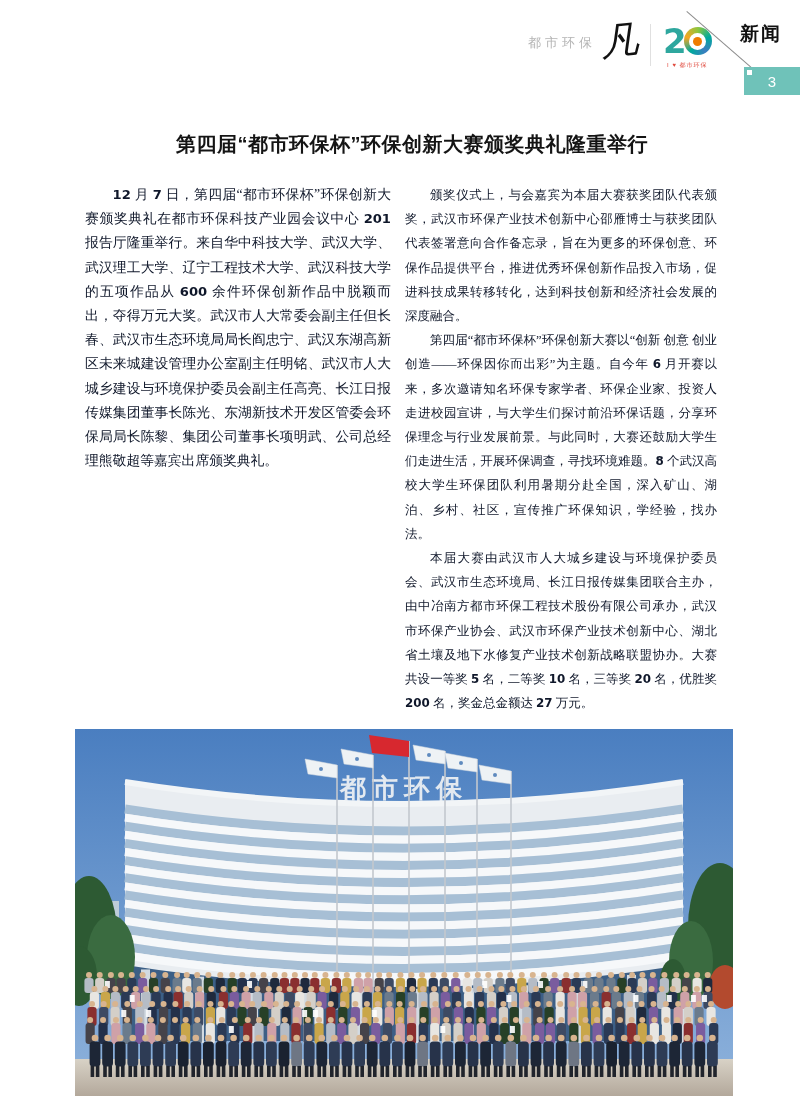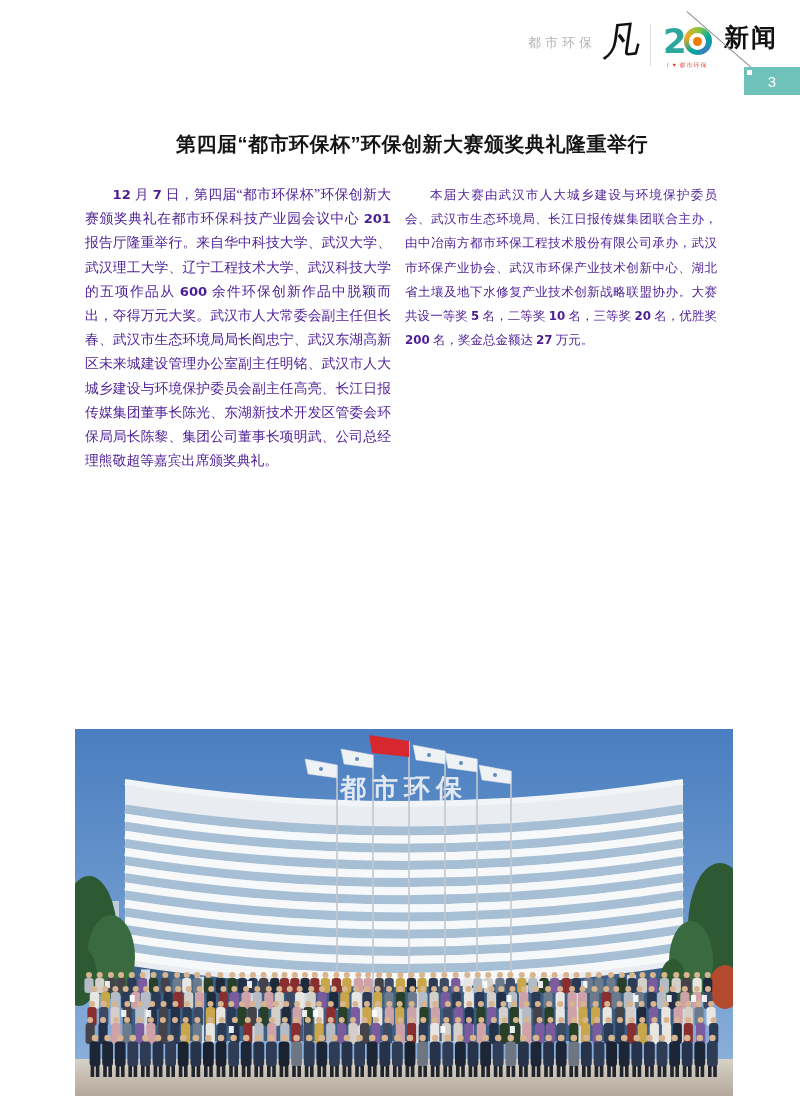--- a/index.html
+++ b/index.html
@@ -17,37 +17,37 @@
   .logo20{display:flex;flex-direction:column;align-items:center;margin-top:2px;}
   .logo20-mark{display:flex;align-items:center;}
   .logo20-2{color:#2ea79e;font-size:34px;font-weight:bold;line-height:1;
             font-family:"DejaVu Sans","Liberation Sans",sans-serif;margin-right:-3px;}
   .ring{width:28px;height:28px;border-radius:50%;display:flex;align-items:center;justify-content:center;
         background:conic-gradient(#8cc63f,#00a99d,#3b7ec1,#00a99d,#f5a623,#8cc63f);}
   .ring2{width:17px;height:17px;border-radius:50%;background:#fff;display:flex;align-items:center;justify-content:center;}
   .dot{width:9px;height:9px;border-radius:50%;background:#ef7c00;}
   .logo20-tagline{color:#e04b3f;font-size:6px;letter-spacing:1px;margin-top:3px;white-space:nowrap;
                   font-family:"Liberation Sans",sans-serif;}
-  .section-label{position:absolute;top:21px;left:724px;font-size:25px;font-weight:bold;color:#111;
+  .section-label{position:absolute;top:21px;left:740px;font-size:19px;font-weight:bold;color:#111;
                  font-family:"Liberation Sans","DejaVu Sans",sans-serif;letter-spacing:2px;}
   .diag-line{position:absolute;top:11px;left:687px;width:90px;border-top:1.6px solid #8c8c8c;
              transform:rotate(41deg);transform-origin:0 0;}
   .pagenum-box{position:absolute;top:67px;left:744px;width:56px;height:28px;color:#fff;
                display:flex;align-items:center;justify-content:center;font-size:15px;
                font-family:"Liberation Sans",sans-serif;}
   .pagenum-notch{position:absolute;left:3px;top:3px;width:5px;height:5px;background:#fff;}
 
   
   .title{position:absolute;top:119px;left:76px;width:648px;margin:12px;text-align:center;
          font-size:20px;font-weight:bold;color:#141414;letter-spacing:0.5px;
          font-family:"Liberation Sans","DejaVu Sans",sans-serif;}
 
   
   .columns{position:absolute;top:183px;left:85px;width:632px;display:flex;gap:14px;}
-  .col{color:#4c1d95;}
+  .col{color:#0f172a;}
   .col-left{width:306px;font-size:13.8px;}
   .col-right{width:312px;font-size:12.5px;}
   .para{margin:0;text-indent:2em;text-align:justify;line-height:24.2px;}
   .num{font-family:"DejaVu Sans","Liberation Sans",sans-serif;font-weight:bold;font-size:.95em;}
   .signature{margin:0;text-align:right;font-weight:bold;line-height:24.2px;font-size:13.5px;
              font-family:"Liberation Sans",sans-serif;}
 
   
   .photo-wrap{position:absolute;left:75px;top:729px;width:658px;height:367px;overflow:hidden;}
   .photo-wrap svg{display:block;width:100%;height:100%;}
@@ -80,20 +80,22 @@
     <span>3</span>
   </div>
 
   <h1 class="title">第四届“都市环保杯”环保创新大赛颁奖典礼隆重举行</h1>
 
   <div class="columns">
     <div class="col col-left" id="col-left">
         <p class="para"><b class="num">12</b> 月 <b class="num">7</b> 日，第四届“都市环保杯”环保创新大赛颁奖典礼在都市环保科技产业园会议中心 <b class="num">201</b> 报告厅隆重举行。来自华中科技大学、武汉大学、武汉理工大学、辽宁工程技术大学、武汉科技大学的五项作品从 <b class="num">600</b> 余件环保创新作品中脱颖而出，夺得万元大奖。武汉市人大常委会副主任但长春、武汉市生态环境局局长阎忠宁、武汉东湖高新区未来城建设管理办公室副主任明铭、武汉市人大城乡建设与环境保护委员会副主任高亮、长江日报传媒集团董事长陈光、东湖新技术开发区管委会环保局局长陈黎、集团公司董事长项明武、公司总经理熊敬超等嘉宾出席颁奖典礼。</p>
       </div>
     <div class="col col-right" id="col-right">
+        <p class="para">颁奖仪式上，与会嘉宾为本届大赛获奖团队代表颁奖，武汉市环保产业技术创新中心邵雁博士与获奖团队代表签署意向合作备忘录，旨在为更多的环保创意、环保作品提供平台，推进优秀环保创新作品投入市场，促进科技成果转移转化，达到科技创新和经济社会发展的深度融合。</p>
+        <p class="para">第四届“都市环保杯”环保创新大赛以“创新 创意 创业 创造——环保因你而出彩”为主题。自今年 <b class="num">6</b> 月开赛以来，多次邀请知名环保专家学者、环保企业家、投资人走进校园宣讲，与大学生们探讨前沿环保话题，分享环保理念与行业发展前景。与此同时，大赛还鼓励大学生们走进生活，开展环保调查，寻找环境难题。<b class="num">8</b> 个武汉高校大学生环保团队利用暑期分赴全国，深入矿山、湖泊、乡村、社区，宣传推广环保知识，学经验，找办法。</p>
         <p class="para">本届大赛由武汉市人大城乡建设与环境保护委员会、武汉市生态环境局、长江日报传媒集团联合主办，由中冶南方都市环保工程技术股份有限公司承办，武汉市环保产业协会、武汉市环保产业技术创新中心、湖北省土壤及地下水修复产业技术创新战略联盟协办。大赛共设一等奖 <b class="num">5</b> 名，二等奖 <b class="num">10</b> 名，三等奖 <b class="num">20</b> 名，优胜奖 <b class="num">200</b> 名，奖金总金额达 <b class="num">27</b> 万元。</p>
       </div>
   </div>
 
   <div class="photo-wrap">
     <svg id="photo" viewBox="0 0 658 367" preserveAspectRatio="none">
         <defs>
           <linearGradient id="skyg" x1="0" y1="0" x2="0" y2="1">
             <stop offset="0%" stop-color="#4a7ec0"></stop>
             <stop offset="100%" stop-color="#8fb3dc"></stop>

